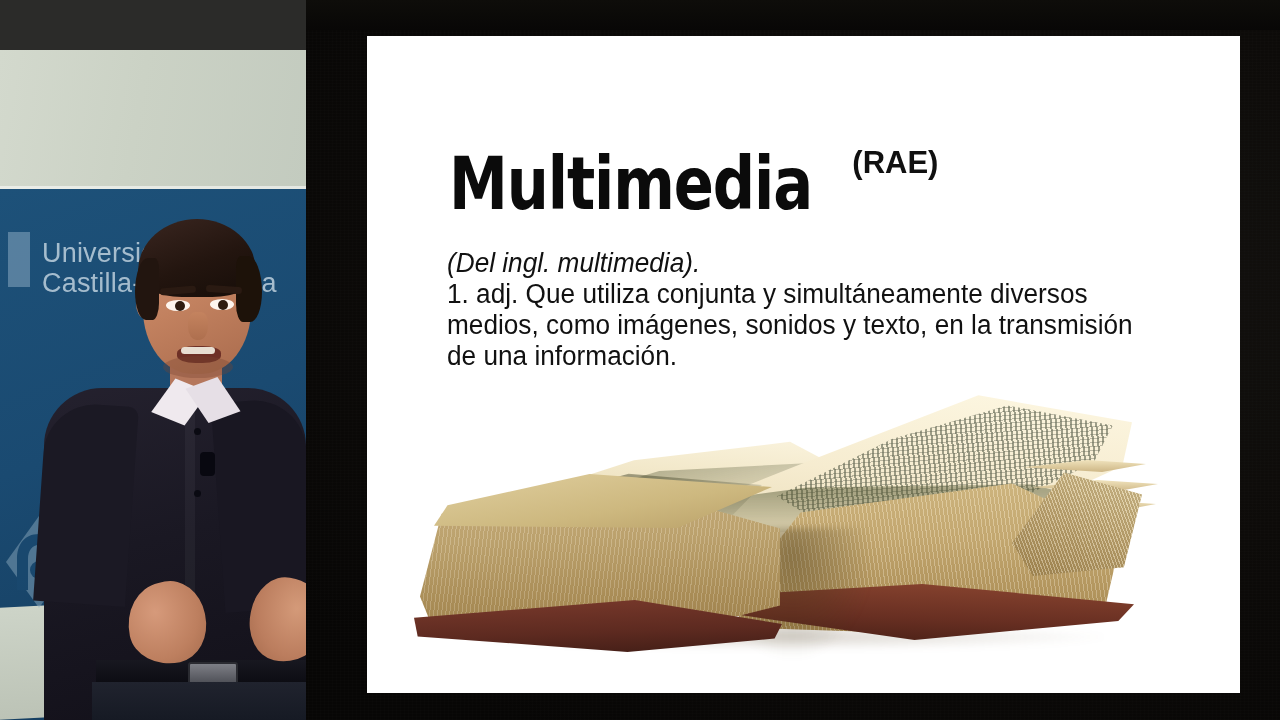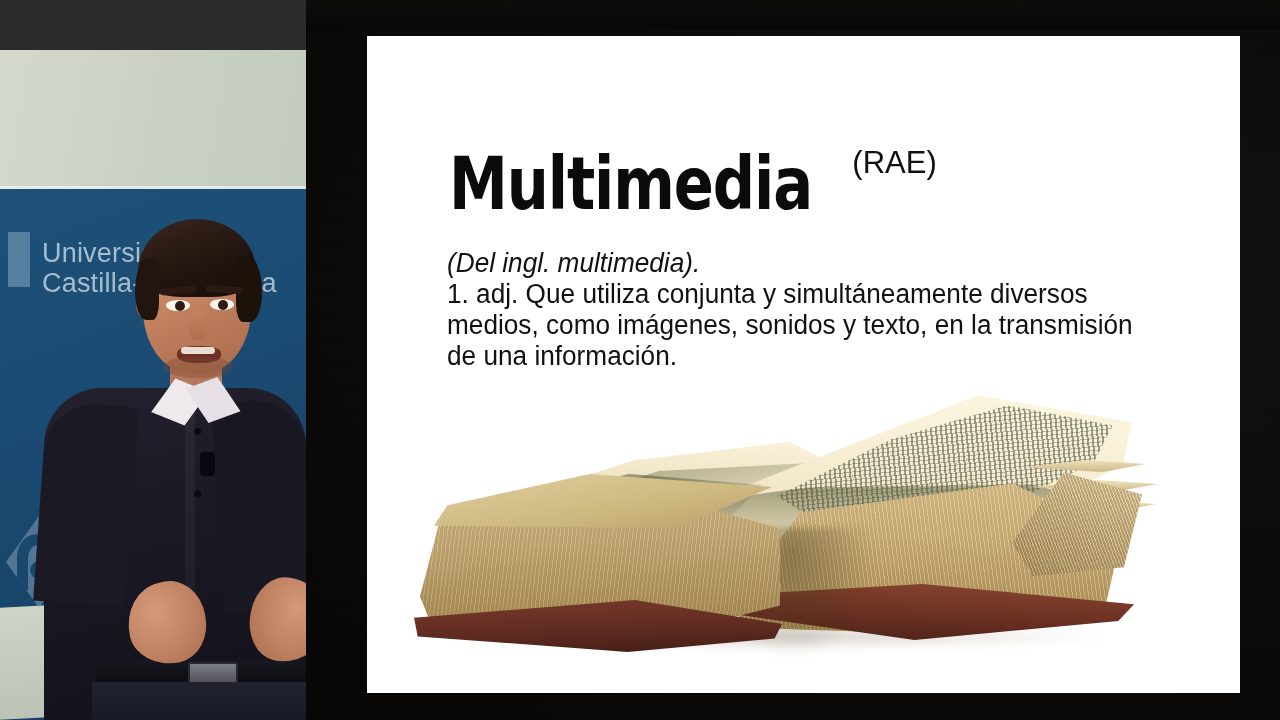--- a/index.html
+++ b/index.html
@@ -268,21 +268,21 @@
     font-size: 73px;
     line-height: 74px;
     letter-spacing: -1.2px;
     color: #0b0b0b;
     transform: scaleX(.90);
     transform-origin: left bottom;
     white-space: nowrap;
   }
   .slide-title-src {
     font-family: "Liberation Sans", sans-serif;
-    font-weight: 400;
+    font-weight: 700;
     font-size: 31px;
     line-height: 32px;
     color: #101010;
     position: relative;
     left: -44px;
     white-space: nowrap;
   }
 
   .slide-body {
     position: absolute;

